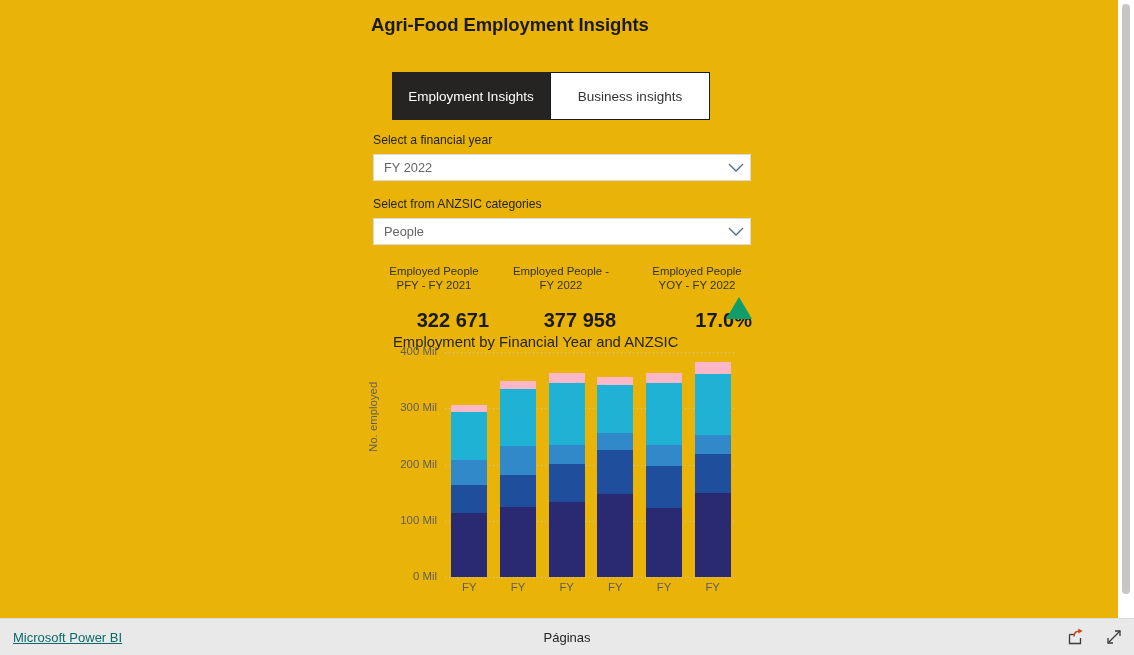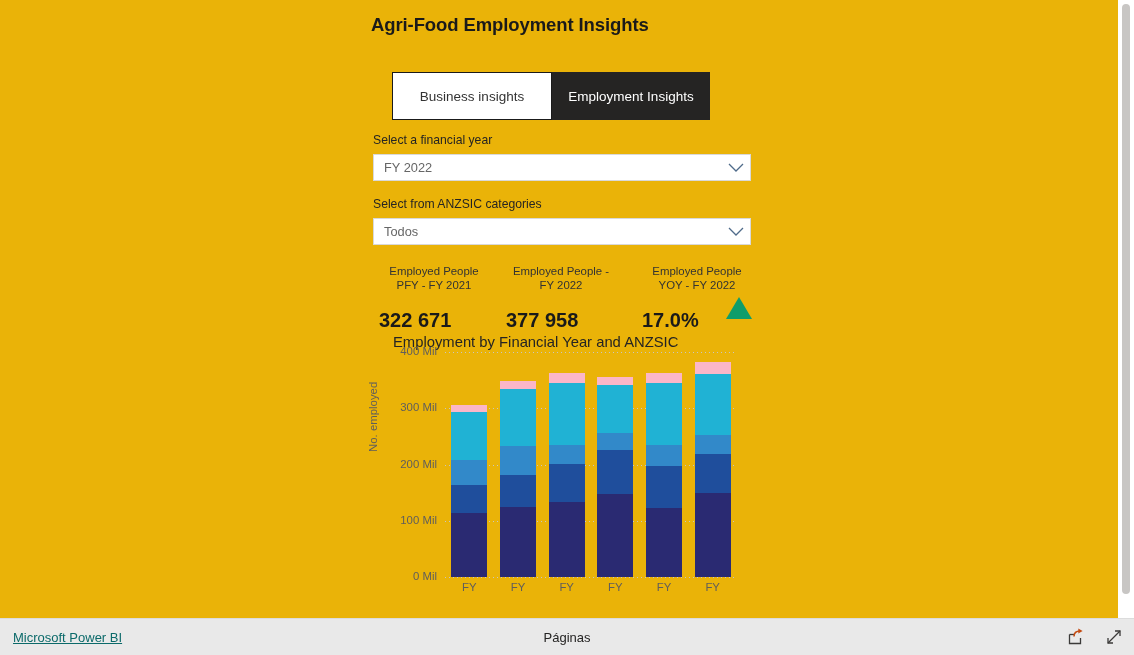--- a/index.html
+++ b/index.html
@@ -60,21 +60,21 @@
   .chev { width: 28px; height: 27px; position: relative; }
   .chev svg { position: absolute; left: 6px; top: 9px; }
 
   
   .kpi-row { position: absolute; left: 0; top: 260px; width: 400px; height: 75px; overflow: hidden; }
   .kpi { position: absolute; width: 110px; text-align: center; }
   .kpi-title {
     font-size: 11.4px; color: #333333; line-height: 13.5px;
   }
   .kpi-value {
-    position: absolute; top: 44px; left: 0; width: 110px; text-align: left;
+    position: absolute; top: 44px; left: 0; width: 110px; text-align: right;
     font-size: 20px; font-weight: bold; color: #1a1a1a; white-space: nowrap;
   }
   .kpi-tri {
     position: absolute; width: 0; height: 0;
     border-left: 13px solid transparent; border-right: 13px solid transparent;
     border-bottom: 22px solid #0f9d6a;
   }
 
   
   .chart-title {
@@ -156,41 +156,41 @@
 <body>
 
 <div id="app">
 
   <div id="report-viewport">
     <div id="report-canvas">
 
       <div class="report-title">Agri-Food Employment Insights</div>
 
       <div class="tabs">
+        <div class="tab tab-active">
+          <span>Employment Insights</span>
+        </div>
         <div class="tab tab-inactive">
           <span>Business insights</span>
-        </div>
-        <div class="tab tab-active">
-          <span>Employment Insights</span>
         </div>
       </div>
 
       <div class="slicer-label" style="left:2px; top:133px;">Select a financial year</div>
       <div class="slicer-box" style="top:154px;">
         <span class="slicer-value">FY 2022</span>
         <span class="chev">
           <svg width="16" height="10" viewBox="0 0 16 10">
               <path d="M1 1 L8 8 L15 1" stroke="#4f6b8a" stroke-width="1.3" fill="none"></path>
             </svg>
         </span>
       </div>
 
       <div class="slicer-label" style="left:2px; top:197px;">Select from ANZSIC categories</div>
       <div class="slicer-box" style="top:218px;">
-        <span class="slicer-value">Todos</span>
+        <span class="slicer-value">People</span>
         <span class="chev">
           <svg width="16" height="10" viewBox="0 0 16 10">
               <path d="M1 1 L8 8 L15 1" stroke="#4f6b8a" stroke-width="1.3" fill="none"></path>
             </svg>
         </span>
       </div>
 
       <div class="kpi-row">
         <div class="kpi" style="left:8px; top:5px;">
           <div class="kpi-title">Employed People PFY - FY 2021</div>

